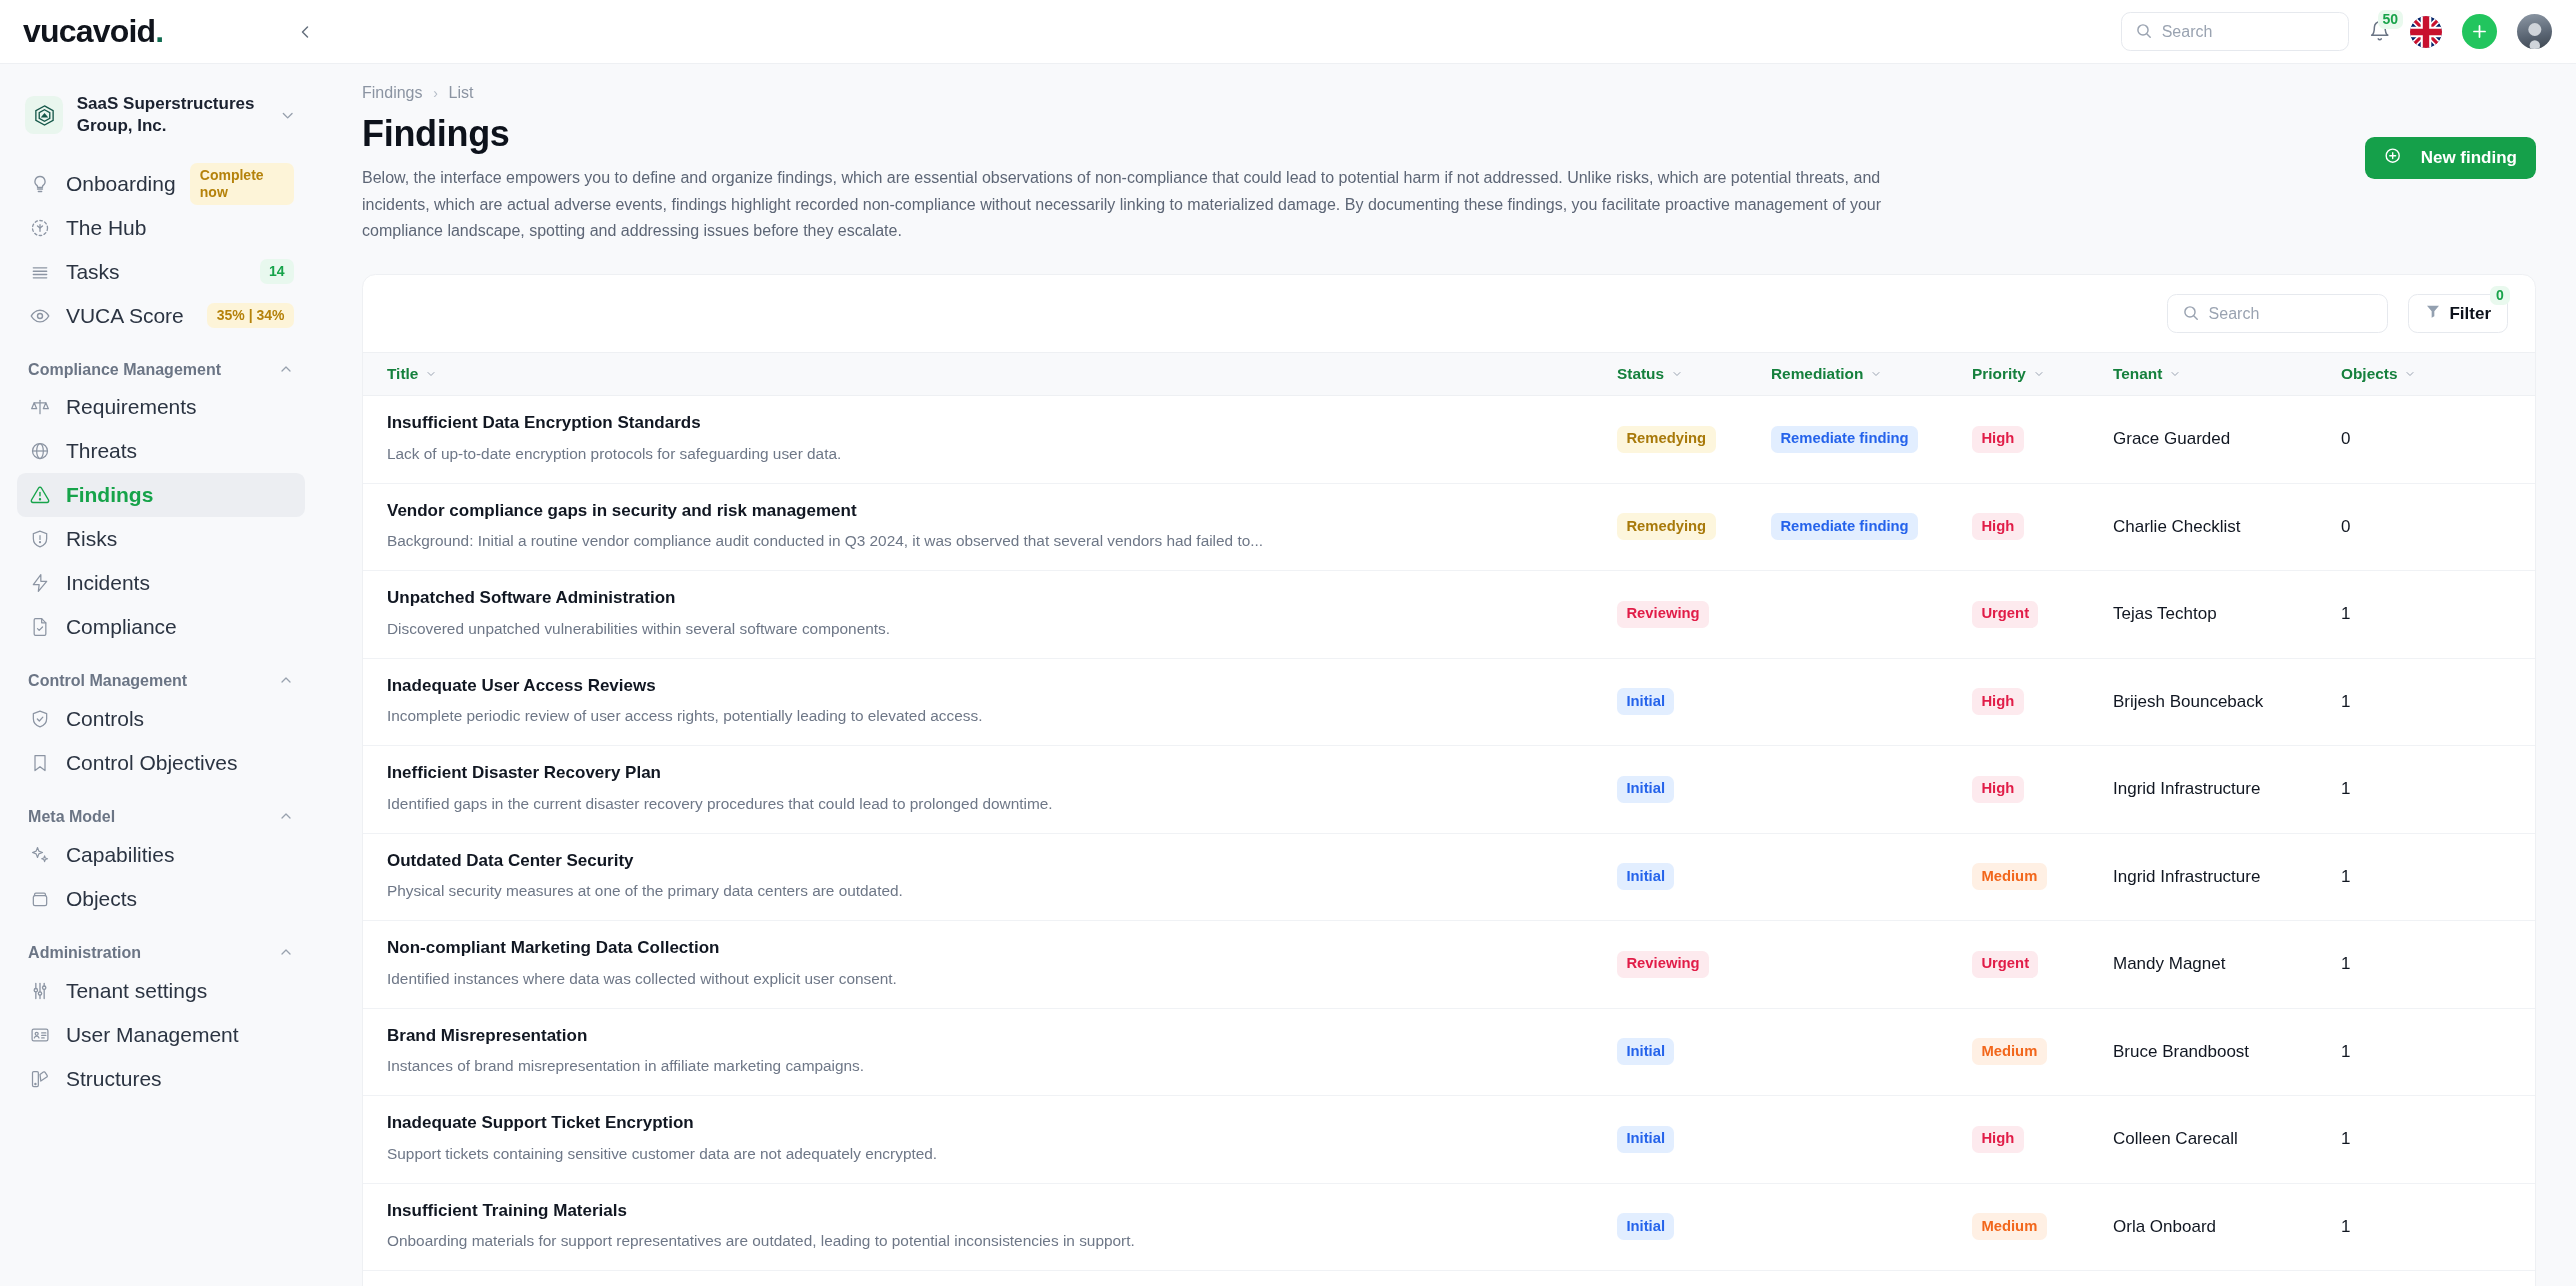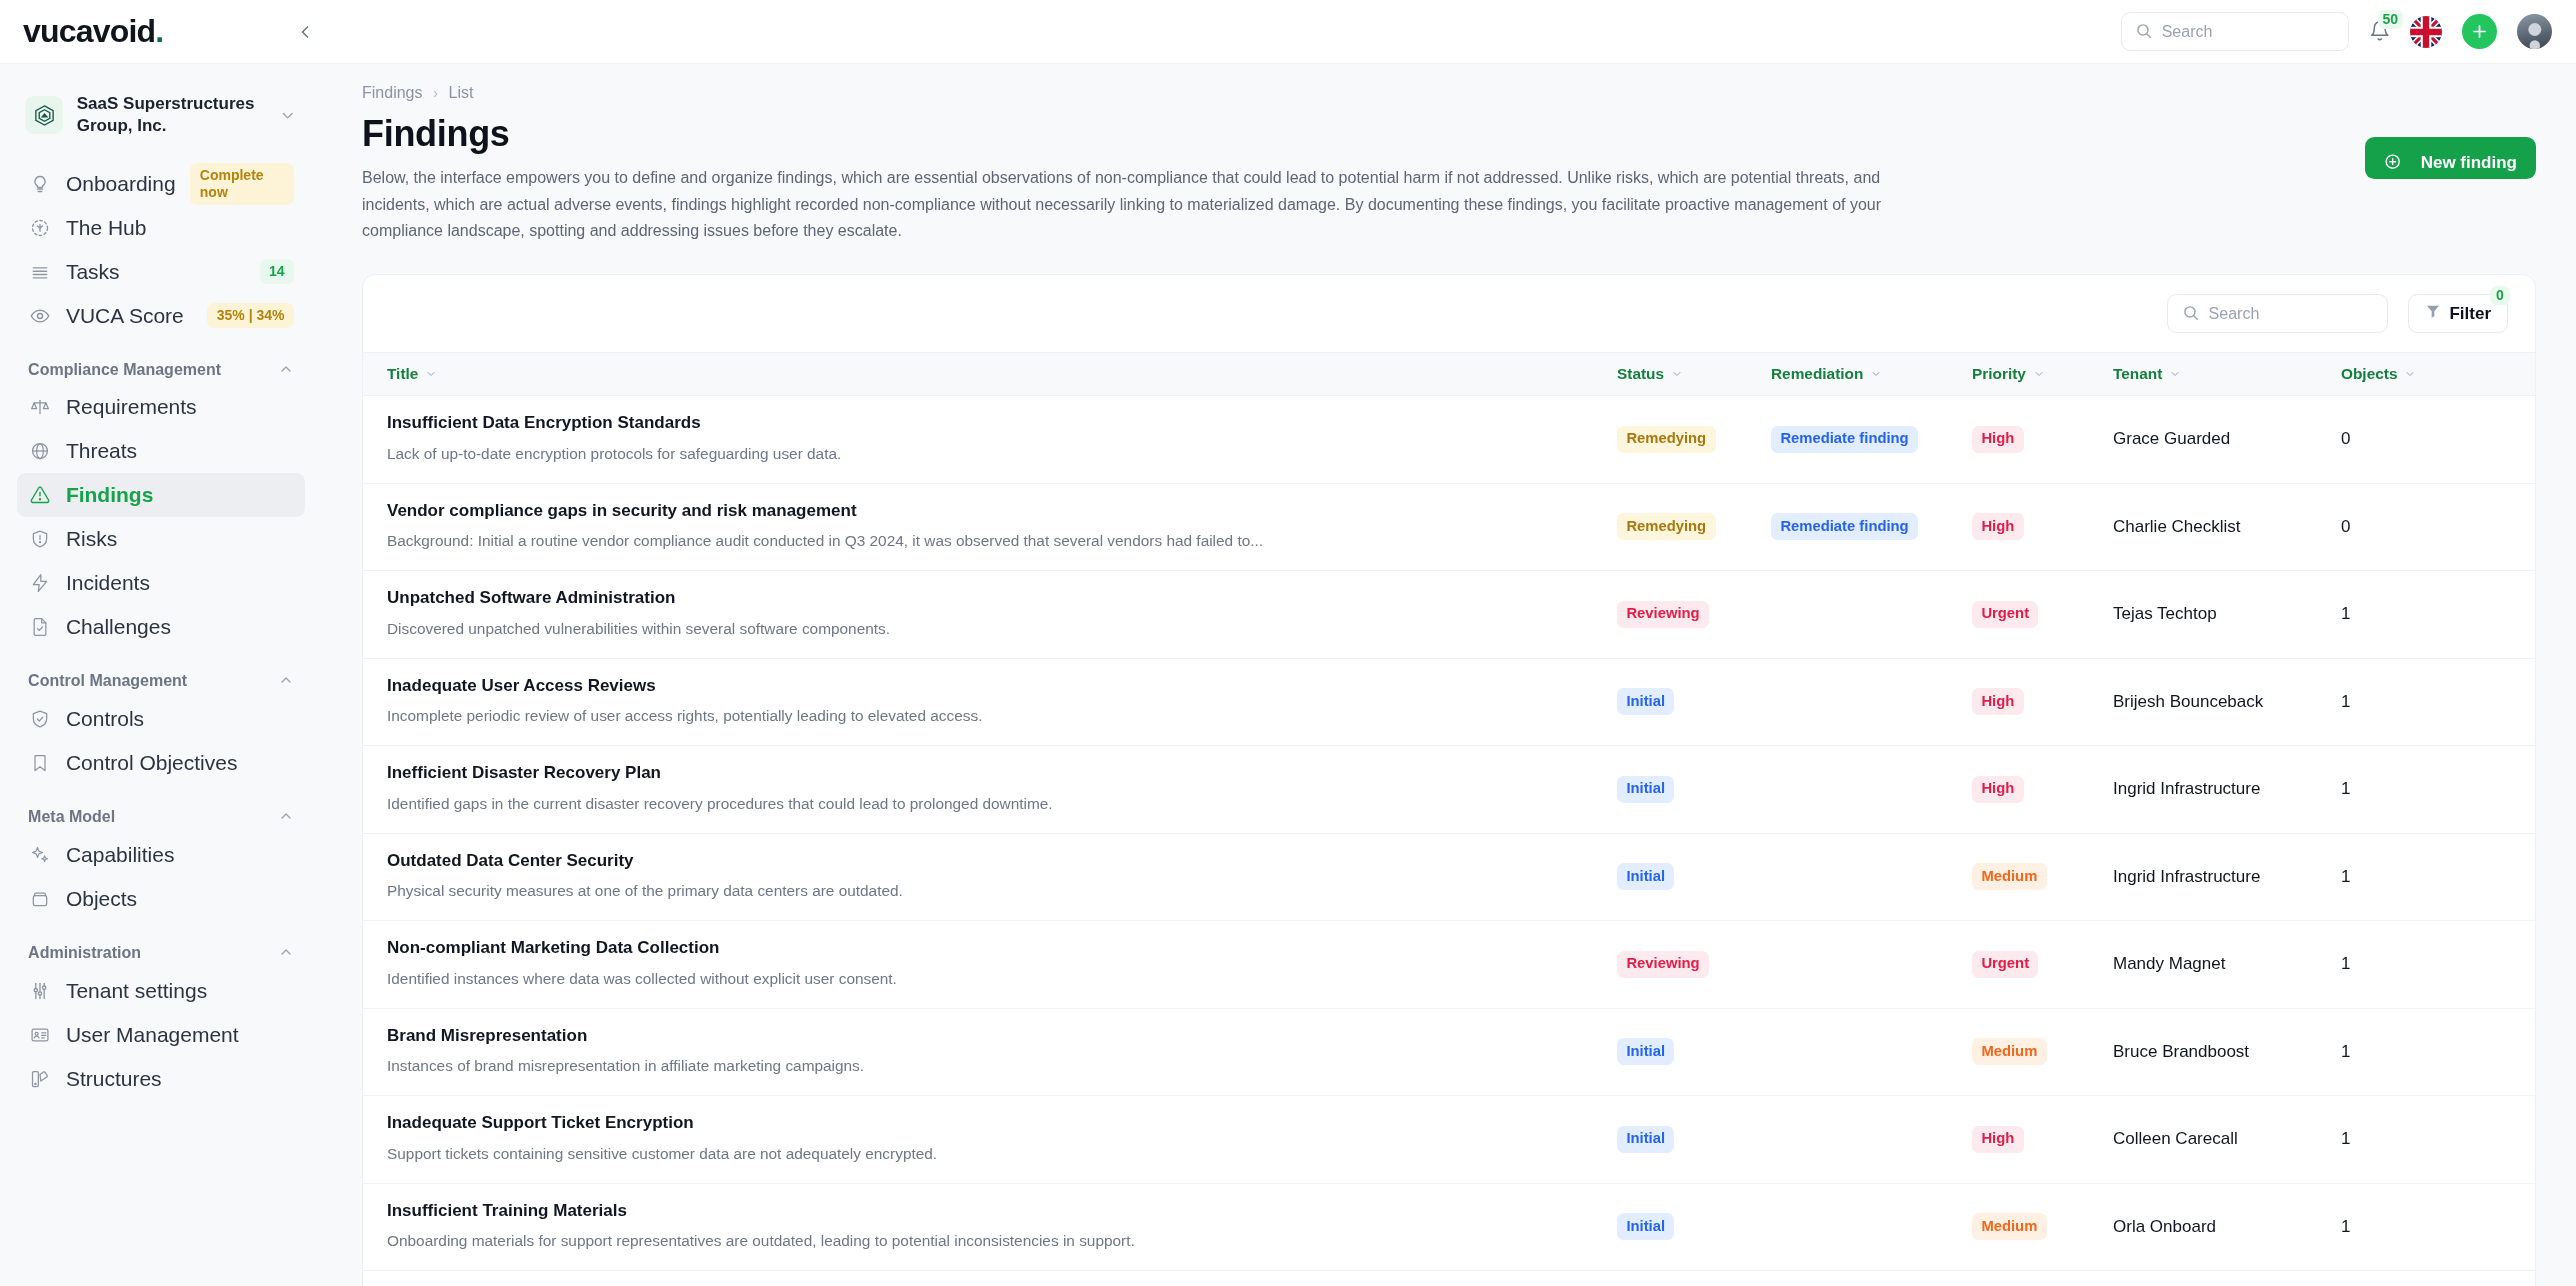--- a/index.html
+++ b/index.html
@@ -122,21 +122,21 @@
   .crumbs .sep { color: #b5bcc7; font-size: 14px; }
   .crumbs a { color: #8b94a2; text-decoration: none; cursor: pointer; }
 
   .head-row { display: flex; align-items: flex-start; margin-top: 10.7px; }
   .head-left { flex: 1; min-width: 0; max-width: 1543px; }
   .page-title { font-size: 36px; font-weight: 700; color: #0d121b; letter-spacing: -0.3px; }
   .page-desc { margin-top: 10.7px; font-size: 16px; line-height: 1.65; color: #5d6676; }
   .new-btn {
     margin-left: auto; margin-top: 24px;
     background: #15a04a; color: #fff; border: none; border-radius: 9.4px;
-    height: 42px; padding: 16px 19px; display: flex; align-items: flex-start; gap: 19px;
+    height: 42px; padding: 16px 19px; display: flex; align-items: center; gap: 19px;
     font-size: 17px; font-weight: 600; cursor: pointer; white-space: nowrap;
     font-family: "Liberation Sans", sans-serif;
   }
 
   
   .card {
     margin-top: 29.5px; background: #ffffff;
     border: 1.3px solid #eef0f3; border-radius: 13.4px; overflow: hidden;
   }
   .card-toolbar {
@@ -393,21 +393,21 @@
       <span class="lbl">Incidents</span>
     </div>
     <div class="nav-item">
       <span class="ico">
           <svg width="20" height="20" viewBox="0 0 24 24" fill="none" stroke="currentColor" stroke-width="1.5" stroke-linecap="round" stroke-linejoin="round">
             <path d="M14 2H6.5A1.5 1.5 0 0 0 5 3.5v17A1.5 1.5 0 0 0 6.5 22h11a1.5 1.5 0 0 0 1.5-1.5V7z"></path>
             <polyline points="14 2 14 7 19 7"></polyline>
             <polyline points="9 14 11 16 15 12"></polyline>
           </svg>
         </span>
-      <span class="lbl">Challenges</span>
+      <span class="lbl">Compliance</span>
     </div>
 
     <div class="sec-head">
       <span class="t">Control Management</span>
       <span class="c">
           <svg width="16" height="16" viewBox="0 0 24 24" fill="none" stroke="currentColor" stroke-width="1.9" stroke-linecap="round" stroke-linejoin="round">
             <polyline points="18 15 12 9 6 15"></polyline>
           </svg>
         </span>
     </div>

